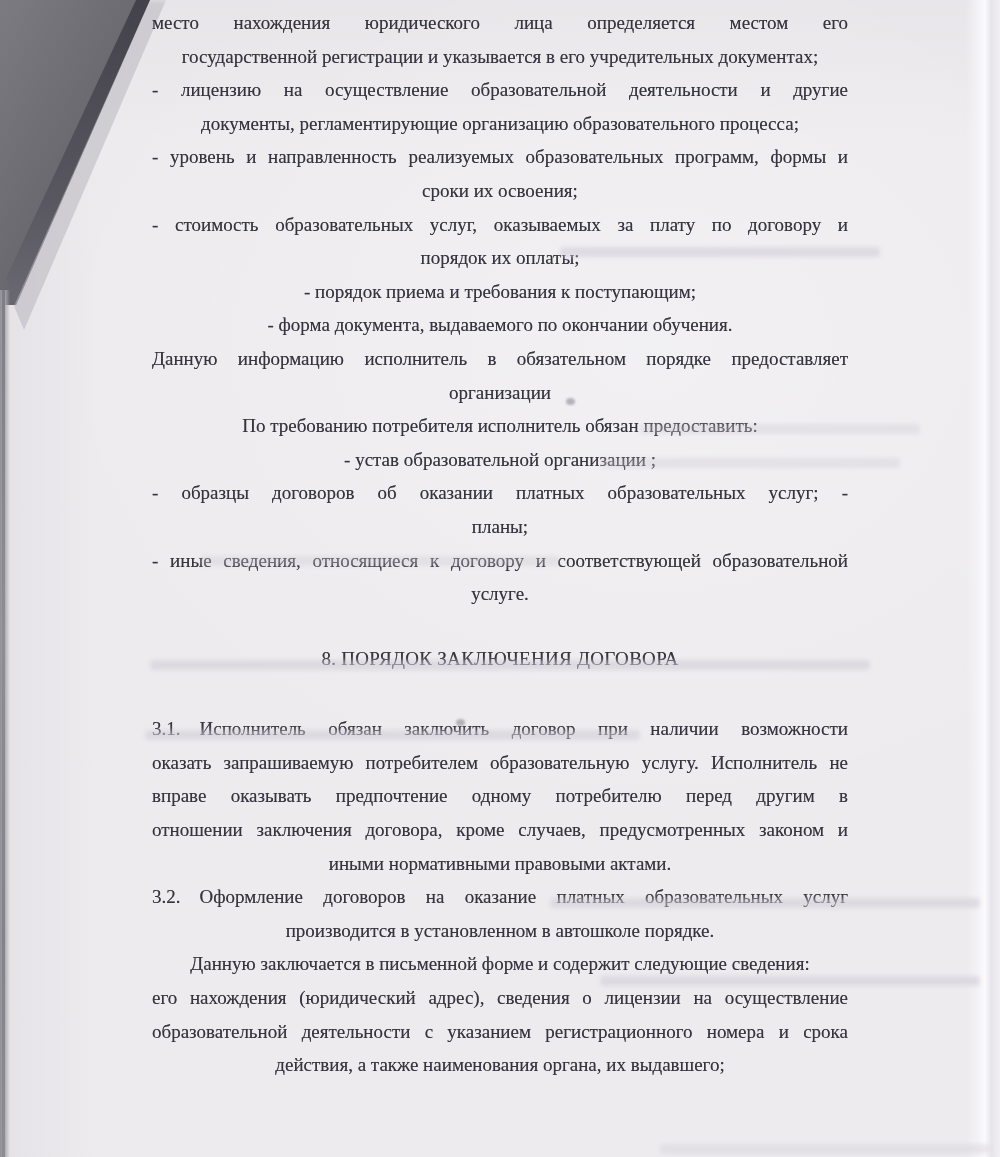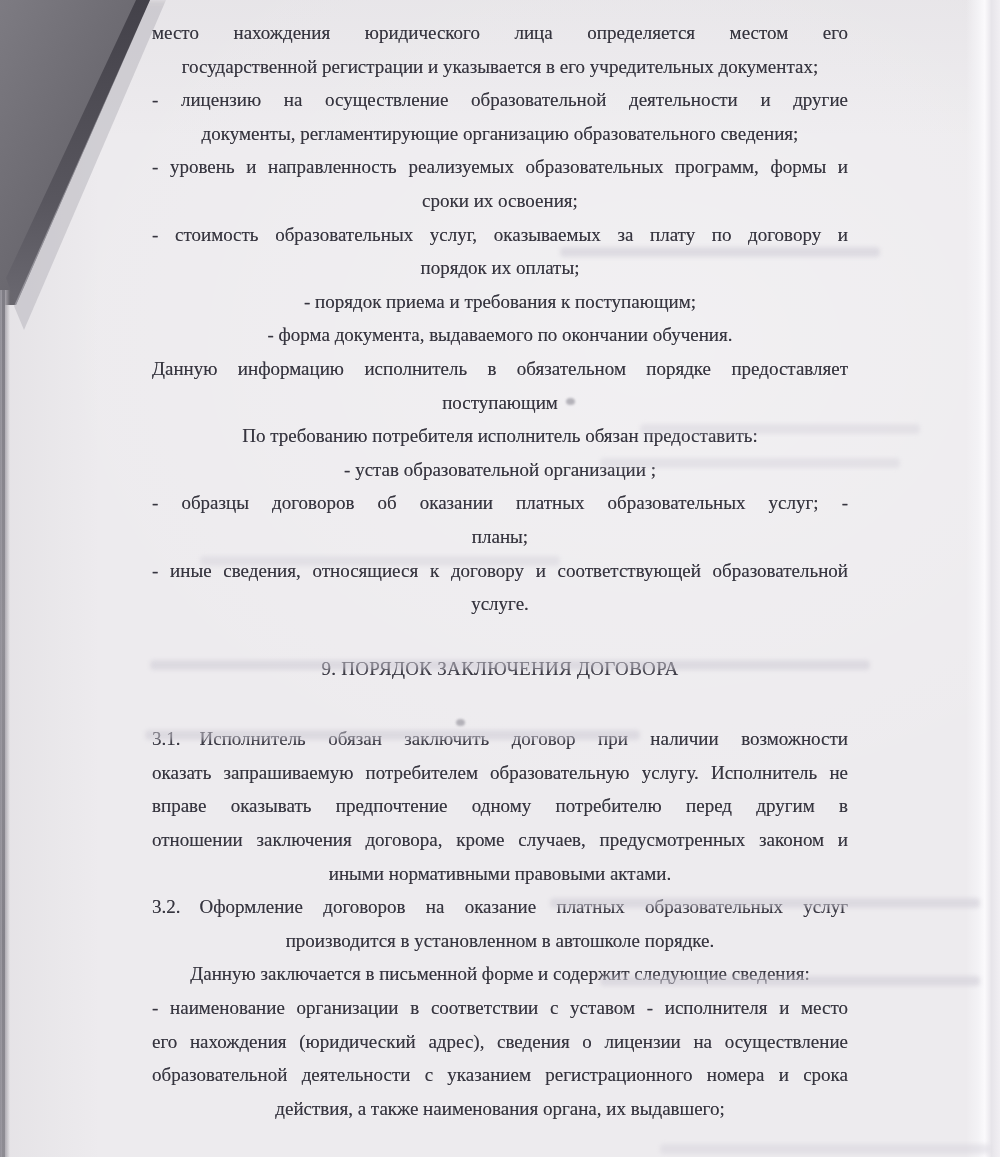--- a/index.html
+++ b/index.html
@@ -56,21 +56,21 @@
     filter:blur(.4px);
   }
   
   .right-edge{
     position:absolute;right:0;top:0;width:34px;height:100%;
     background:linear-gradient(90deg,rgba(246,245,248,0) 0%,#f3f2f5 35%,#fbfafc 55%,#e7e5ea 75%,#f1eff3 100%);
   }
   
   .text-flow{
     position:absolute;
-    left:152px;top:16px;width:696px;
+    left:152px;top:6px;width:696px;
     color:var(--ink);
     font-size:19px;
     line-height:33.6px;
     text-shadow:0 0 .6px rgba(54,53,63,.55);
   }
   .line{white-space:normal;}
   .align-justify{text-align:justify;text-align-last:justify;}
   .align-left{text-align:center;}
   .align-center{text-align:center;text-align-last:center;}
   .heading{margin-top:31px;margin-bottom:37px;letter-spacing:.3px;}
@@ -97,45 +97,44 @@
 <div class="corner-fold-edge"></div>
 <div class="corner-fold-soft"></div>
 <div class="left-edge"></div>
 <div class="left-edge-line"></div>
 <div class="right-edge"></div>
 
 <div class="text-flow" id="text-flow">
     <div class="line align-justify">место нахождения юридического лица определяется местом его</div>
     <div class="line align-left">государственной регистрации и указывается в его учредительных документах;</div>
     <div class="line align-justify">- лицензию на осуществление образовательной деятельности и другие</div>
-    <div class="line align-left">документы, регламентирующие организацию образовательного сведения;</div>
+    <div class="line align-left">документы, регламентирующие организацию образовательного процесса;</div>
     <div class="line align-justify">- уровень и направленность реализуемых образовательных программ, формы и</div>
     <div class="line align-left">сроки их освоения;</div>
     <div class="line align-justify">- стоимость образовательных услуг, оказываемых за плату по договору и</div>
     <div class="line align-left">порядок их оплаты;</div>
     <div class="line align-left">- порядок приема и требования к поступающим;</div>
     <div class="line align-left">- форма документа, выдаваемого по окончании обучения.</div>
     <div class="line align-justify">Данную информацию исполнитель в обязательном порядке предоставляет</div>
-    <div class="line align-left">поступающим</div>
+    <div class="line align-left">организации</div>
     <div class="line align-left">По требованию потребителя исполнитель обязан предоставить:</div>
     <div class="line align-left">- устав образовательной организации ;</div>
     <div class="line align-justify">- образцы договоров об оказании платных образовательных услуг; -</div>
     <div class="line align-left">планы;</div>
     <div class="line align-justify">- иные сведения, относящиеся к договору и соответствующей образовательной</div>
     <div class="line align-left">услуге.</div>
-    <div class="line align-center heading">9. ПОРЯДОК ЗАКЛЮЧЕНИЯ ДОГОВОРА</div>
+    <div class="line align-center heading">8. ПОРЯДОК ЗАКЛЮЧЕНИЯ ДОГОВОРА</div>
     <div class="line align-justify">3.1. Исполнитель обязан заключить договор при наличии возможности</div>
     <div class="line align-justify">оказать запрашиваемую потребителем образовательную услугу. Исполнитель не</div>
     <div class="line align-justify">вправе оказывать предпочтение одному потребителю перед другим в</div>
     <div class="line align-justify">отношении заключения договора, кроме случаев, предусмотренных законом и</div>
     <div class="line align-left">иными нормативными правовыми актами.</div>
     <div class="line align-justify">3.2. Оформление договоров на оказание платных образовательных услуг</div>
     <div class="line align-left">производится в установленном в автошколе порядке.</div>
     <div class="line align-left">Данную заключается в письменной форме и содержит следующие сведения:</div>
-    <div class="line align-justify">- наименование организации в соответствии с уставом - исполнителя и место</div>
     <div class="line align-justify">его нахождения (юридический адрес), сведения о лицензии на осуществление</div>
     <div class="line align-justify">образовательной деятельности с указанием регистрационного номера и срока</div>
     <div class="line align-left">действия, а также наименования органа, их выдавшего;</div>
   </div>
 
 <div class="bleed" style="left:560px;top:247px;width:320px;"></div>
 <div class="bleed light" style="left:640px;top:424px;width:280px;"></div>
 <div class="bleed light" style="left:600px;top:458px;width:300px;"></div>
 <div class="bleed light" style="left:200px;top:556px;width:360px;"></div>
 <div class="bleed" style="left:150px;top:660px;width:720px;"></div>

